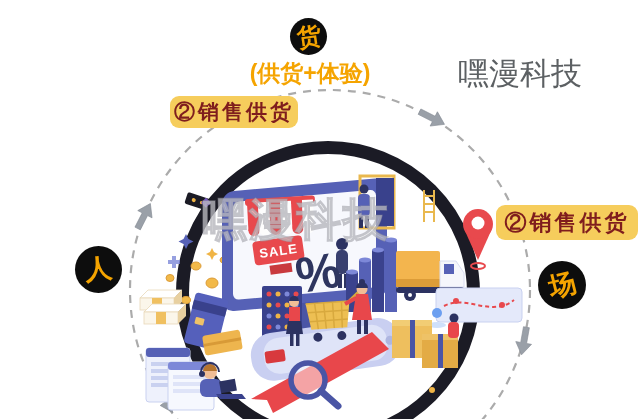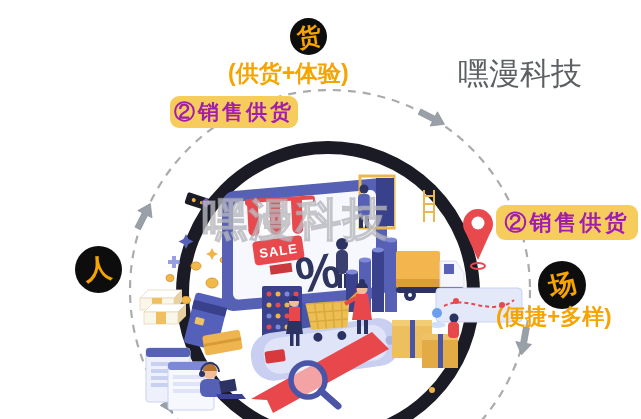--- a/index.html
+++ b/index.html
@@ -2,22 +2,22 @@
 <html><head>
 <meta charset="utf-8">
 <style>
   html,body{margin:0;padding:0;background:#fff;}
   #stage{position:relative;width:641px;height:419px;overflow:hidden;background:#fff;
          font-family:"Liberation Sans",sans-serif;}
   #scene{position:absolute;left:0;top:0;}
   .abs{position:absolute;}
   .node-circle{border-radius:50%;background:#0d0d0d;display:flex;align-items:center;justify-content:center;}
   .node-char{color:#f5a400;font-weight:bold;line-height:1;}
-  .sub-label{color:#f5a400;font-weight:bold;white-space:nowrap;}
-  .pill{background:#f6cd5c;border-radius:9px;color:#a21caf;font-weight:bold;text-align:center;white-space:nowrap;}
+  .sub-label{color:#f5a400;font-weight:bold;text-align:center;white-space:nowrap;}
+  .pill{background:#f6cd5c;border-radius:9px;color:#7f1d1d;font-weight:bold;text-align:center;white-space:nowrap;}
   .brand{color:#5c6063;font-weight:500;white-space:nowrap;}
   .watermark{color:rgba(255,255,255,0.55);-webkit-text-stroke:1.2px rgba(150,150,158,0.55);
              font-weight:bold;white-space:nowrap;pointer-events:none;}
 </style>
 </head>
 <body>
 
 <div id="stage">
 
 <svg id="scene" width="641" height="419" viewBox="0 0 641 419">
@@ -308,21 +308,20 @@
 
 <div class="abs pill" style="left:170px;top:96px;width:128px;height:32px;line-height:32px;font-size:21px;letter-spacing:3px;">②销售供货</div>
 
 <div class="abs brand" style="left:458px;top:53px;font-size:31px;">嘿漫科技</div>
 
 <div class="abs pill" style="left:496px;top:205px;width:142px;height:35px;line-height:35px;font-size:22px;letter-spacing:3px;">②销售供货</div>
 
 <div class="abs node-circle" style="left:538px;top:261px;width:48px;height:48px;">
   <span class="node-char" style="font-size:27px;transform:rotate(-14deg);">场</span>
 </div>
-<div class="abs sub-label" style="left:496px;top:302px;width:145px;font-size:22px;">(便捷+多样)</div>
 
 <div class="abs node-circle" style="left:75px;top:246px;width:47px;height:47px;">
   <span class="node-char" style="font-size:27px;transform:rotate(-6deg);">人</span>
 </div>
 
 
 <div class="abs watermark" style="left:202px;top:190px;font-size:45px;letter-spacing:2px;">嘿漫科技</div>
 
 </div>
 

